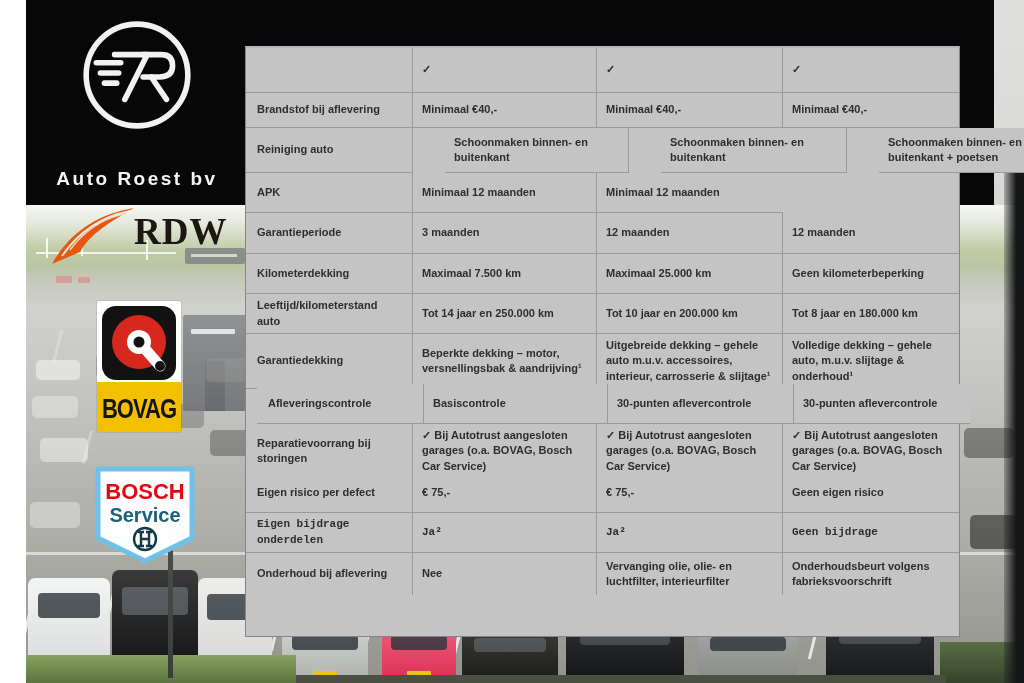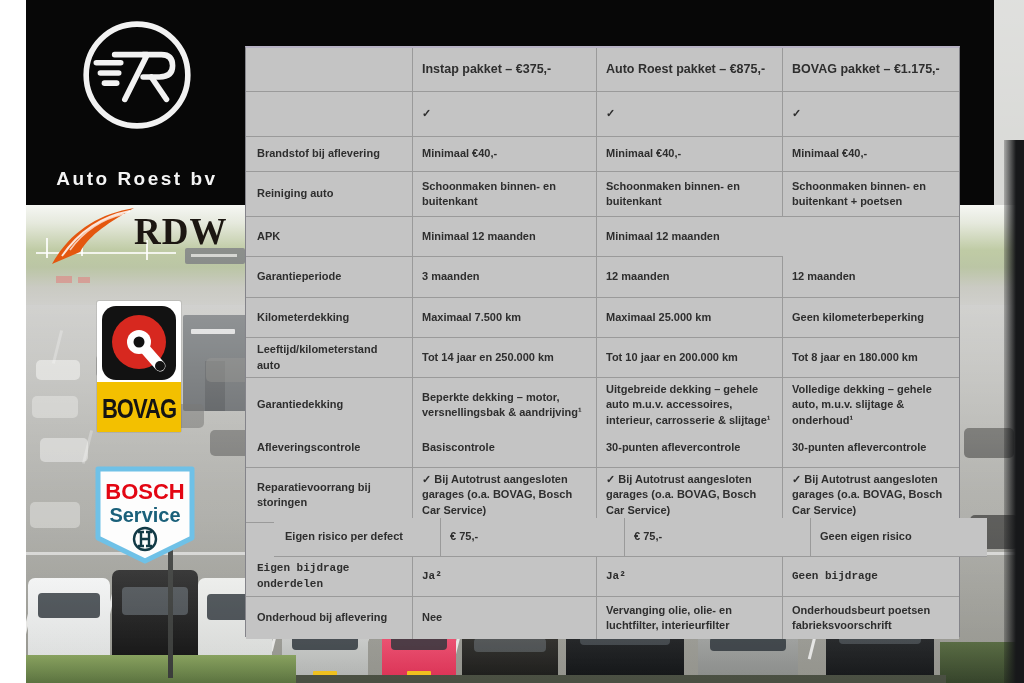--- a/index.html
+++ b/index.html
@@ -207,39 +207,33 @@
       <text x="50" y="33" text-anchor="middle" font-family="Liberation Sans, sans-serif" font-size="22" font-weight="700" fill="var(--bosch-red,#e30613)">BOSCH</text>
       <text x="50" y="56" text-anchor="middle" font-family="Liberation Sans, sans-serif" font-size="20" font-weight="700" fill="var(--bosch-teal,#1a607a)">Service</text>
       <g stroke="#123a46" stroke-width="2.4" fill="none">
         <circle cx="50" cy="73" r="11"></circle>
         <path d="M46,66 v14 M54,66 v14 M46,73 h8 M43,66 h6 M51,66 h6 M43,80 h6 M51,80 h6"></path>
       </g>
     </svg>
   </div>
 
   <div class="pkg-table">
-      <div class="trow" style="height: 44px;">
-        <div class="tcell head label"></div>
-        <div class="tcell head">Instap pakket – €375,-</div>
-        <div class="tcell head">Auto Roest pakket – €875,-</div>
-        <div class="tcell head">BOVAG pakket – €1.175,-</div>
-      </div>
       <div class="trow" style="height: 45px;">
         <div class="tcell label"></div>
         <div class="tcell">✓</div>
         <div class="tcell">✓</div>
         <div class="tcell">✓</div>
       </div>
       <div class="trow" style="height: 35px;">
         <div class="tcell label">Brandstof bij aflevering</div>
         <div class="tcell">Minimaal €40,-</div>
         <div class="tcell">Minimaal €40,-</div>
         <div class="tcell">Minimaal €40,-</div>
       </div>
-      <div class="trow" style="height: 45px;">
+      <div class="trow" style="height: 45px; gap: 32px;">
         <div class="tcell label">Reiniging auto</div>
         <div class="tcell">Schoonmaken binnen- en buitenkant</div>
         <div class="tcell">Schoonmaken binnen- en buitenkant</div>
         <div class="tcell">Schoonmaken binnen- en buitenkant + poetsen</div>
       </div>
       <div class="trow" style="height: 40px;">
         <div class="tcell label">APK</div>
         <div class="tcell">Minimaal 12 maanden</div>
         <div class="tcell">Minimaal 12 maanden</div>
       </div>
@@ -260,45 +254,45 @@
         <div class="tcell">Tot 14 jaar en 250.000 km</div>
         <div class="tcell">Tot 10 jaar en 200.000 km</div>
         <div class="tcell">Tot 8 jaar en 180.000 km</div>
       </div>
       <div class="trow" style="height: 50px;">
         <div class="tcell label">Garantiedekking</div>
         <div class="tcell">Beperkte dekking – motor, versnellingsbak &amp; aandrijving¹</div>
         <div class="tcell">Uitgebreide dekking – gehele auto m.u.v. accessoires, interieur, carrosserie &amp; slijtage¹</div>
         <div class="tcell">Volledige dekking – gehele auto, m.u.v. slijtage &amp; onderhoud¹</div>
       </div>
-      <div class="trow" style="height: 40px;">
+      <div class="trow" style="height: 40px; margin-left: 11px;">
         <div class="tcell label">Afleveringscontrole</div>
         <div class="tcell">Basiscontrole</div>
         <div class="tcell">30-punten aflevercontrole</div>
         <div class="tcell">30-punten aflevercontrole</div>
       </div>
       <div class="trow" style="height: 50px;">
         <div class="tcell label">Reparatievoorrang bij storingen</div>
         <div class="tcell">✓ Bij Autotrust aangesloten garages (o.a. BOVAG, Bosch Car Service)</div>
         <div class="tcell">✓ Bij Autotrust aangesloten garages (o.a. BOVAG, Bosch Car Service)</div>
         <div class="tcell">✓ Bij Autotrust aangesloten garages (o.a. BOVAG, Bosch Car Service)</div>
       </div>
-      <div class="trow" style="height: 39px; padding-left: 28px;">
+      <div class="trow" style="height: 39px;">
         <div class="tcell label">Eigen risico per defect</div>
         <div class="tcell">€ 75,-</div>
         <div class="tcell">€ 75,-</div>
         <div class="tcell">Geen eigen risico</div>
       </div>
       <div class="trow" style="height: 40px; font-family: Liberation Mono, monospace;">
         <div class="tcell label">Eigen bijdrage onderdelen</div>
         <div class="tcell">Ja²</div>
         <div class="tcell">Ja²</div>
         <div class="tcell">Geen bijdrage</div>
       </div>
       <div class="trow" style="height: 42px;">
         <div class="tcell label">Onderhoud bij aflevering</div>
         <div class="tcell">Nee</div>
         <div class="tcell">Vervanging olie, olie- en luchtfilter, interieurfilter</div>
-        <div class="tcell">Onderhoudsbeurt poetsen fabrieksvoorschrift</div>
+        <div class="tcell">Onderhoudsbeurt volgens fabrieksvoorschrift</div>
       </div>
     </div>
 
 </div>
 
 </body></html>

